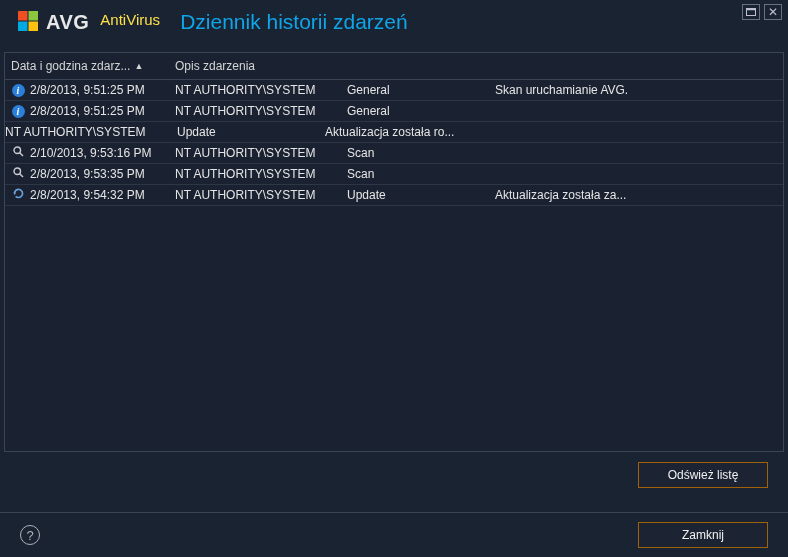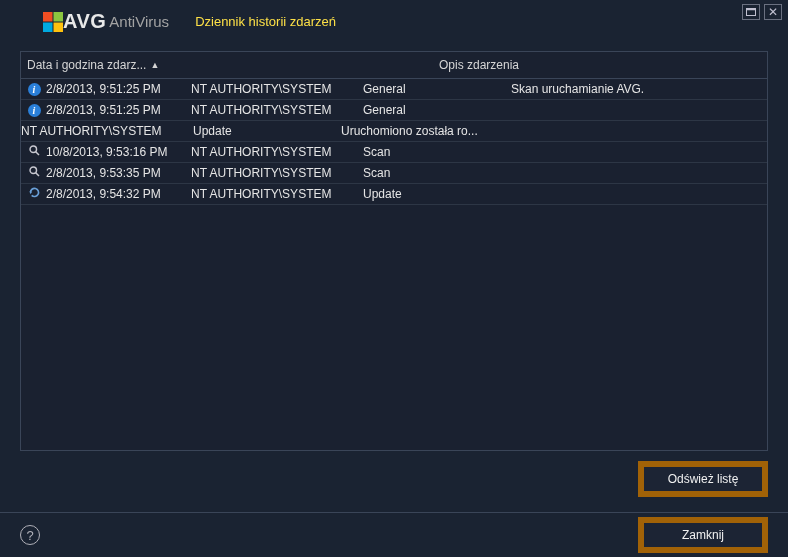--- a/index.html
+++ b/index.html
@@ -13,45 +13,43 @@
   position: relative;
 }
 .titlebar {
   display: flex;
   align-items: center;
   padding: 10px 8px 18px 18px;
   position: relative;
 }
 .logo-block {
   display: flex;
-  align-items: center;
-  gap: 0;
-  margin-left: 25px;
+  gap: 8px;
 }
 .logo-sq {
   width: 20px;
   height: 20px;
   display: inline-block;
 }
 .logo-text {
   font-size: 20px;
   font-weight: bold;
   letter-spacing: 0.5px;
 }
 .logo-suffix {
   font-size: 15px;
   font-weight: 300;
   margin-left: 3px;
-  color: #a3a3a3;
+  color: #fde047;
 }
 .window-title {
-  font-size: 13px;
+  font-size: 21px;
   font-weight: 300;
-  margin-left: 26px;
-  color: #fde047;
+  margin-left: 20px;
+  color: #0ea5e9;
 }
 .win-controls {
   position: absolute;
   top: 4px;
   right: 6px;
   display: flex;
   gap: 4px;
 }
 .win-btn {
   width: 18px;
@@ -60,38 +58,38 @@
   display: flex;
   align-items: center;
   justify-content: center;
   cursor: pointer;
   color: #c0c0d0;
   font-size: 11px;
   line-height: 1;
 }
 .win-btn.close { font-size: 12px; }
 .content-frame {
-  margin: 0 20px;
+  margin: 0 4px;
   border: 1px solid #3a4558;
   background: #1a2130;
   height: 400px;
   display: flex;
   flex-direction: column;
 }
 .grid-header {
   display: flex;
   border-bottom: 1px solid #3a4558;
   padding: 6px 0;
   font-size: 12px;
   color: #d5d5d5;
 }
 .col-date { width: 170px; padding-left: 6px; display: flex; align-items: center; gap: 4px;}
 .col-user { width: 172px; }
 .col-src  { width: 148px; }
-.col-desc { flex: 1; text-align: center; }
+.col-desc { flex: 1; }
 .sort-ind { font-size: 9px; }
 .grid-body {
   flex: 1;
   overflow: auto;
 }
 .row {
   display: flex;
   align-items: center;
   font-size: 12px;
   height: 21px;
@@ -128,21 +126,21 @@
 .icon-refresh svg, .icon-search svg { width: 13px; height: 13px; }
 .bottom-actions {
   display: flex;
   justify-content: flex-end;
   padding: 10px 20px 0;
 }
 .btn {
   min-width: 130px;
   padding: 5px 18px;
   background: #1c2434;
-  border: 6px solid #a16207;
+  border: 1px solid #a16207;
   color: #f0f0f0;
   font-size: 12px;
   cursor: pointer;
   text-align: center;
 }
 .footer {
   position: absolute;
   bottom: 0;
   left: 0;
   right: 0;
@@ -217,31 +215,31 @@
             <span class="icon-info">i</span>
           </span>
           <span>2/8/2013, 9:51:25 PM</span>
         </div>
         <div class="cell-user">NT AUTHORITY\SYSTEM</div>
         <div class="cell-src">General</div>
       </div>
       <div class="row">
         <div class="cell-user">NT AUTHORITY\SYSTEM</div>
         <div class="cell-src">Update</div>
-        <div class="cell-desc">Uruchomiono została ro...</div>
+        <div class="cell-desc">Aktualizacja została ro...</div>
       </div>
       <div class="row">
         <div class="cell-date">
           <span class="icon-slot">
             <span class="icon-search"><svg viewBox="0 0 16 16">
                 <circle cx="6.5" cy="6.5" r="4" fill="none" stroke="#c8c8d0" stroke-width="1.8"></circle>
                 <line x1="9.5" y1="9.5" x2="13.5" y2="13.5" stroke="#c8c8d0" stroke-width="1.8"></line>
               </svg></span>
           </span>
-          <span>10/8/2013, 9:53:16 PM</span>
+          <span>2/10/2013, 9:53:16 PM</span>
         </div>
         <div class="cell-user">NT AUTHORITY\SYSTEM</div>
         <div class="cell-src">Scan</div>
       </div>
       <div class="row">
         <div class="cell-date">
           <span class="icon-slot">
             <span class="icon-search"><svg viewBox="0 0 16 16">
                 <circle cx="6.5" cy="6.5" r="4" fill="none" stroke="#c8c8d0" stroke-width="1.8"></circle>
                 <line x1="9.5" y1="9.5" x2="13.5" y2="13.5" stroke="#c8c8d0" stroke-width="1.8"></line>
@@ -257,20 +255,21 @@
           <span class="icon-slot">
             <span class="icon-refresh"><svg viewBox="0 0 16 16">
                 <path fill="none" stroke="#6aa0d8" stroke-width="2" d="M3 8a5 5 0 1 1 1.5 3.5"></path>
                 <path fill="#6aa0d8" d="M2 6l3 1-2 3z"></path>
               </svg></span>
           </span>
           <span>2/8/2013, 9:54:32 PM</span>
         </div>
         <div class="cell-user">NT AUTHORITY\SYSTEM</div>
         <div class="cell-src">Update</div>
+        <div class="cell-desc">Aktualizacja została za...</div>
       </div>
     </div>
 </div>
 
 <div class="bottom-actions">
   <button class="btn">Odśwież listę</button>
 </div>
 
 <div class="footer">
   <div class="help-icon">?</div>

